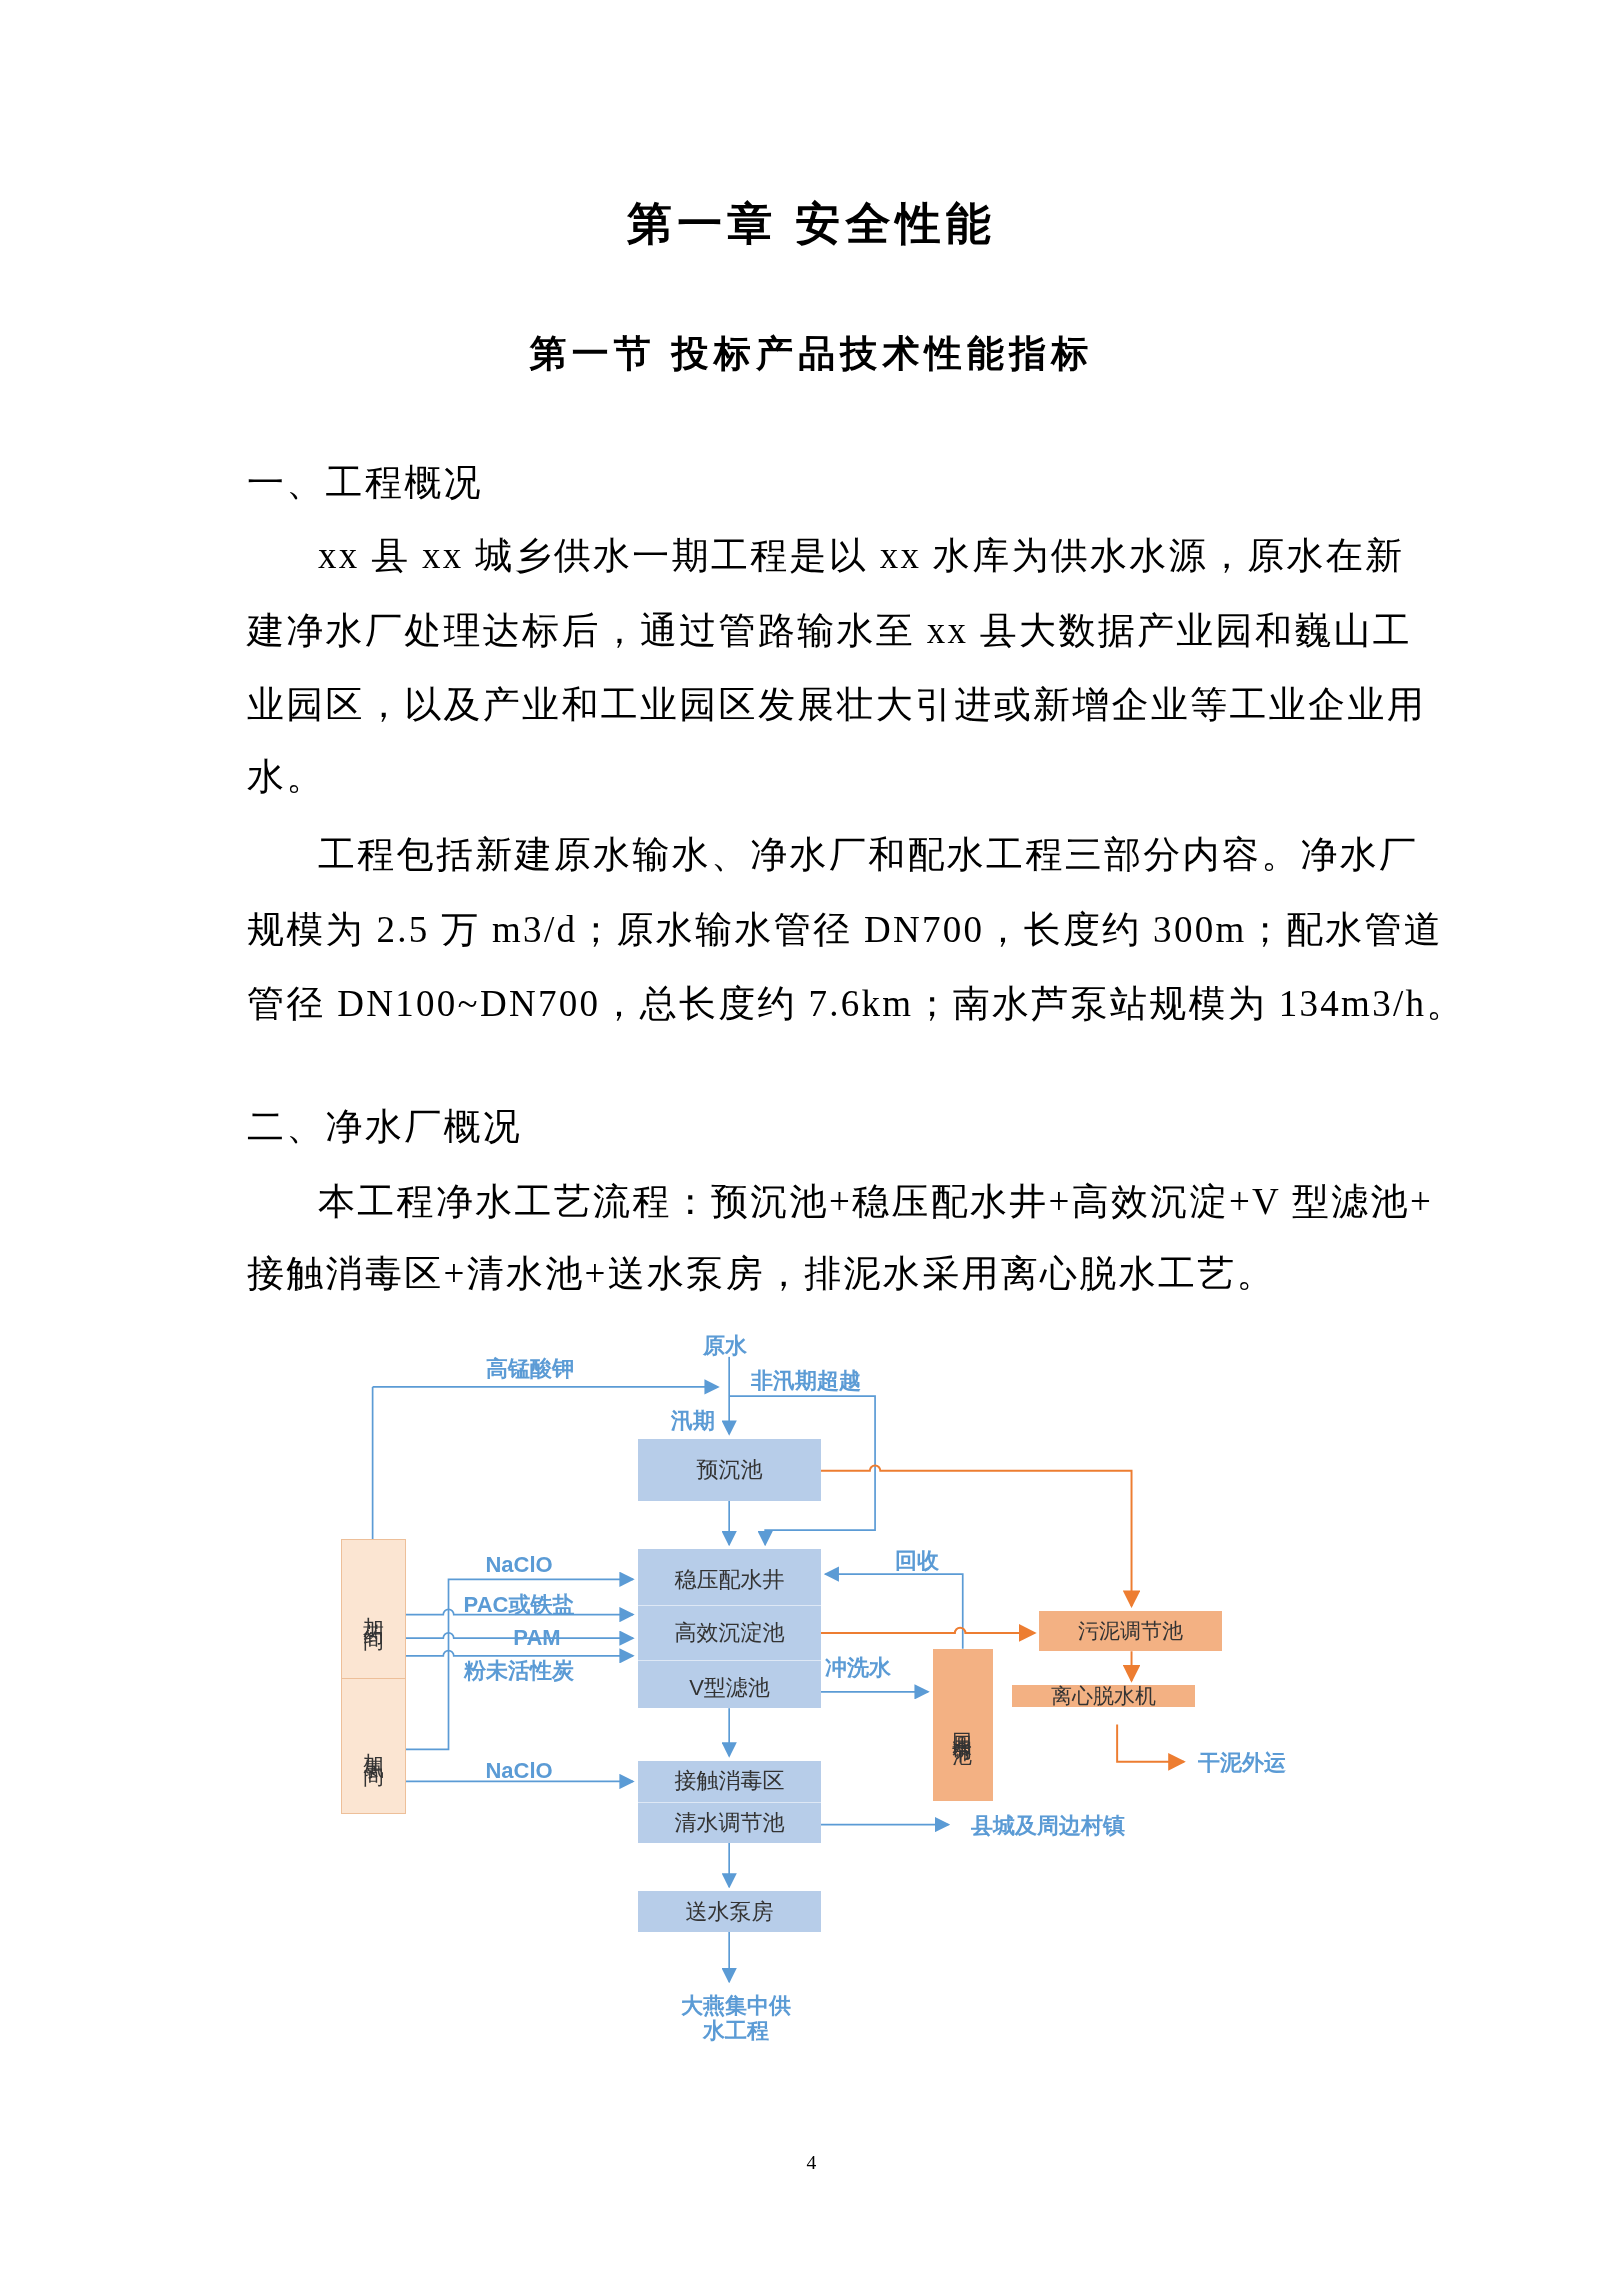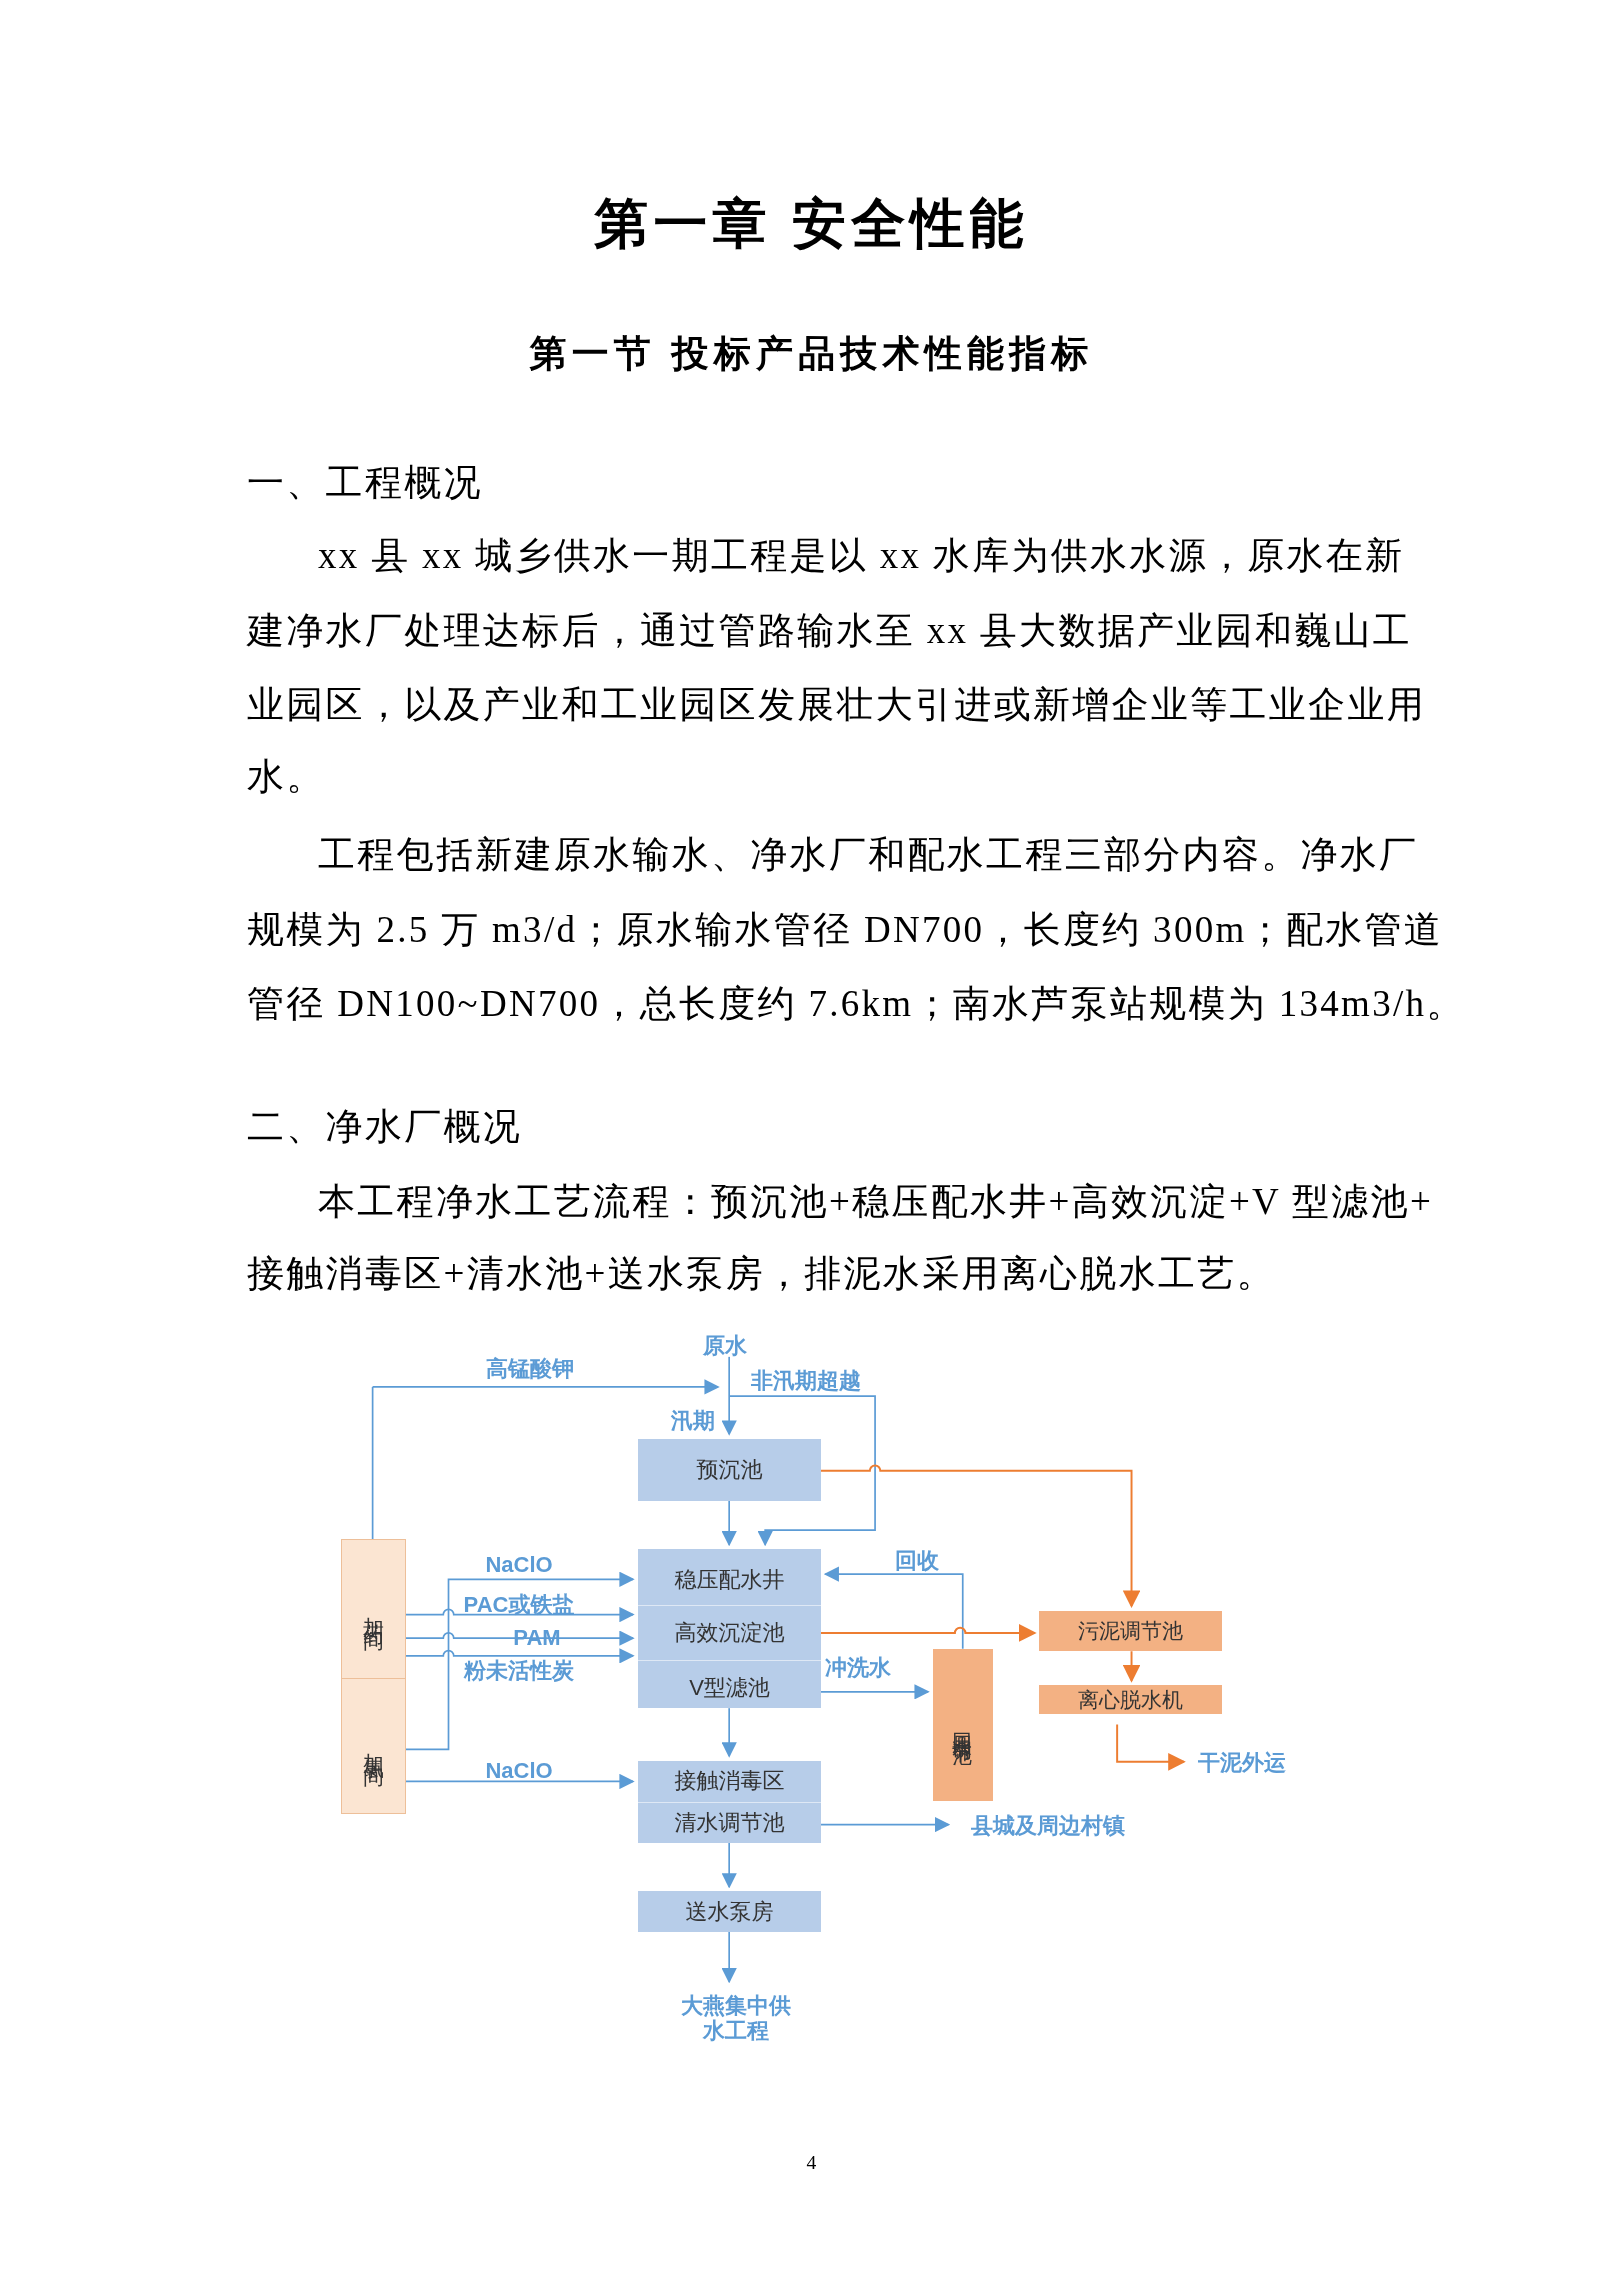--- a/index.html
+++ b/index.html
@@ -16,21 +16,21 @@
     position:relative;
     width:1623px;height:2295px;
     background:#ffffff;
     font-family:"Liberation Serif", serif;
     color:#000;
     overflow:hidden;
   }
   .doc-title{
     position:absolute;left:0;top:200px;width:100%;
     text-align:center;font-family:"Liberation Sans", sans-serif;
-    font-size:54px;font-weight:bold;letter-spacing:5.2px;line-height:47px;
+    font-size:45px;font-weight:bold;letter-spacing:5.2px;line-height:47px;
   }
   .doc-subtitle{
     position:absolute;left:0;top:332px;width:100%;
     text-align:center;font-family:"Liberation Sans", sans-serif;
     font-size:37px;font-weight:bold;letter-spacing:5.2px;line-height:44px;
   }
   .bline{
     position:absolute;left:247px;
     font-size:37px;line-height:48px;letter-spacing:2.3px;
     white-space:nowrap;
@@ -149,21 +149,21 @@
     </div>
 
     <div class="dbox orange vert" style="left:639px;top:353px;width:60px;height:152px;letter-spacing:2.6px;font-size:19.6px">
       <span>回用水调节池</span>
     </div>
 
     <div class="dbox orange" style="left:745px;top:315px;width:183px;height:40px">
       <span>污泥调节池</span>
     </div>
 
-    <div class="dbox orange" style="left:745px;top:389px;width:183px;height:29px">
+    <div class="dbox orange" style="left:718px;top:389px;width:183px;height:22px">
       <span>离心脱水机</span>
     </div>
 
     <div class="dlabel" style="left:431px;top:49px">原水</div>
     <div class="dlabel" style="left:236px;top:72px">高锰酸钾</div>
     <div class="dlabel" style="left:512px;top:84px">非汛期超越</div>
     <div class="dlabel" style="left:399px;top:124px">汛期</div>
     <div class="dlabel" style="left:225px;top:268px">NaClO</div>
     <div class="dlabel" style="left:225px;top:308px">PAC或铁盐</div>
     <div class="dlabel" style="left:243px;top:341px">PAM</div>

